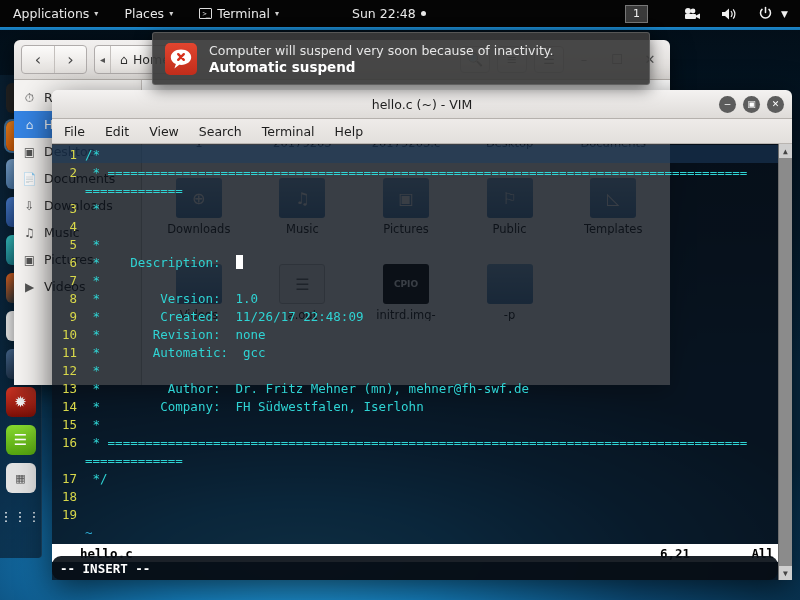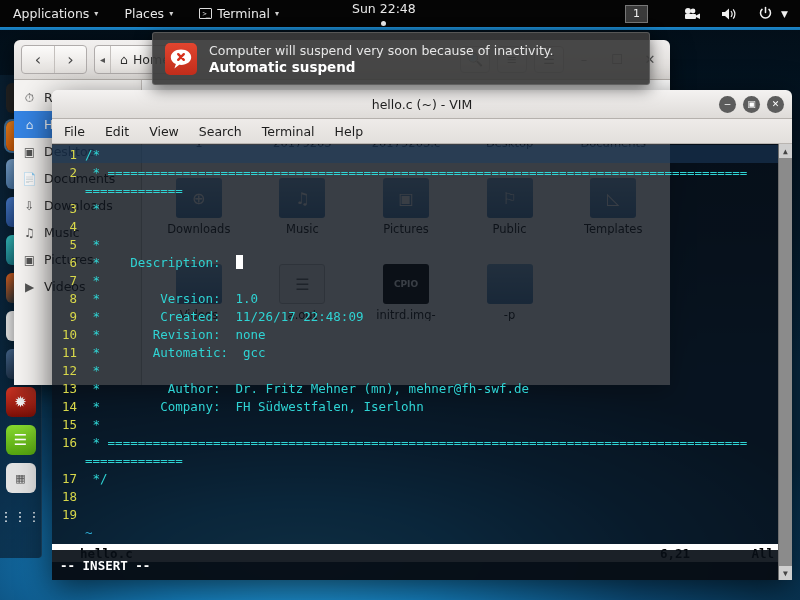--- a/index.html
+++ b/index.html
@@ -36,21 +36,21 @@
     background:linear-gradient(180deg,#1d86c9,#1577b4);
   }
   .panel-item{ display:flex; align-items:center; gap:5px; padding:4px 13px; height:27px; }
   .panel-item .caret{ font-size:8px; opacity:.9; }
   .term-glyph{
     width:13px;height:11px;border:1.3px solid #dcdcdc;border-radius:1px;
     display:inline-flex;align-items:center;justify-content:center;
     font-size:7px; font-family:"DejaVu Sans Mono", monospace; color:#dcdcdc;
     letter-spacing:-1px;
   }
-  #panel-clock{ padding-left:60px; display:flex; align-items:center; gap:5px;flex-direction:column;}
+  #panel-clock{ padding-left:60px; display:flex; align-items:center; gap:5px;}
   .dot-ind{ width:5px;height:5px;border-radius:50%;background:#e8e8e8; display:inline-block;}
   #panel-right{ margin-left:auto; display:flex; align-items:center; gap:0px; padding-right:8px;}
   #workspace{
     width:23px;height:18px;border:1px solid #777; background:#3a3a3a;
     display:flex;align-items:center;justify-content:center;
     font-size:11px; color:#f0f0f0; margin-right:26px;
   }
   .tray-ico{ padding:0 10px; display:flex;align-items:center; color:#f0f0f0;}
 
   
@@ -164,24 +164,24 @@
   }
   .sb-arrow{ height:14px; background:#cfcfcf; color:#444; font-size:8px;
              display:flex;align-items:center;justify-content:center;}
   #vim-status{
     position:absolute; left:0; right:14px; bottom:18px; height:18px;
     background:#ffffff; color:#000;
     font-family:"DejaVu Sans Mono","Liberation Mono",monospace; font-size:12.5px; font-weight:bold;
     display:flex; align-items:center; white-space:pre;padding-left:20px;
   }
   #vim-cmd{
-    position:absolute; left:0; right:14px; bottom:0; height:30px;
+    position:absolute; left:0; right:14px; bottom:0; height:24px;
     background:rgba(8,14,22,.92); color:#ffffff;
     font-family:"DejaVu Sans Mono","Liberation Mono",monospace; font-size:12.5px; font-weight:bold;
-    display:flex; align-items:center; padding-left:8px; white-space:pre;
+    display:flex; align-items:center; padding-left:8px; white-space:pre;border-radius:9px;
   }
 
   
   #notif{
     position:absolute; left:152px; top:32px; width:498px; height:53px;
     background:rgba(58,58,58,.93);
     border:1px solid rgba(120,120,120,.5);
     border-radius:3px;
     box-shadow:0 4px 16px rgba(0,0,0,.55);
     z-index:95;

